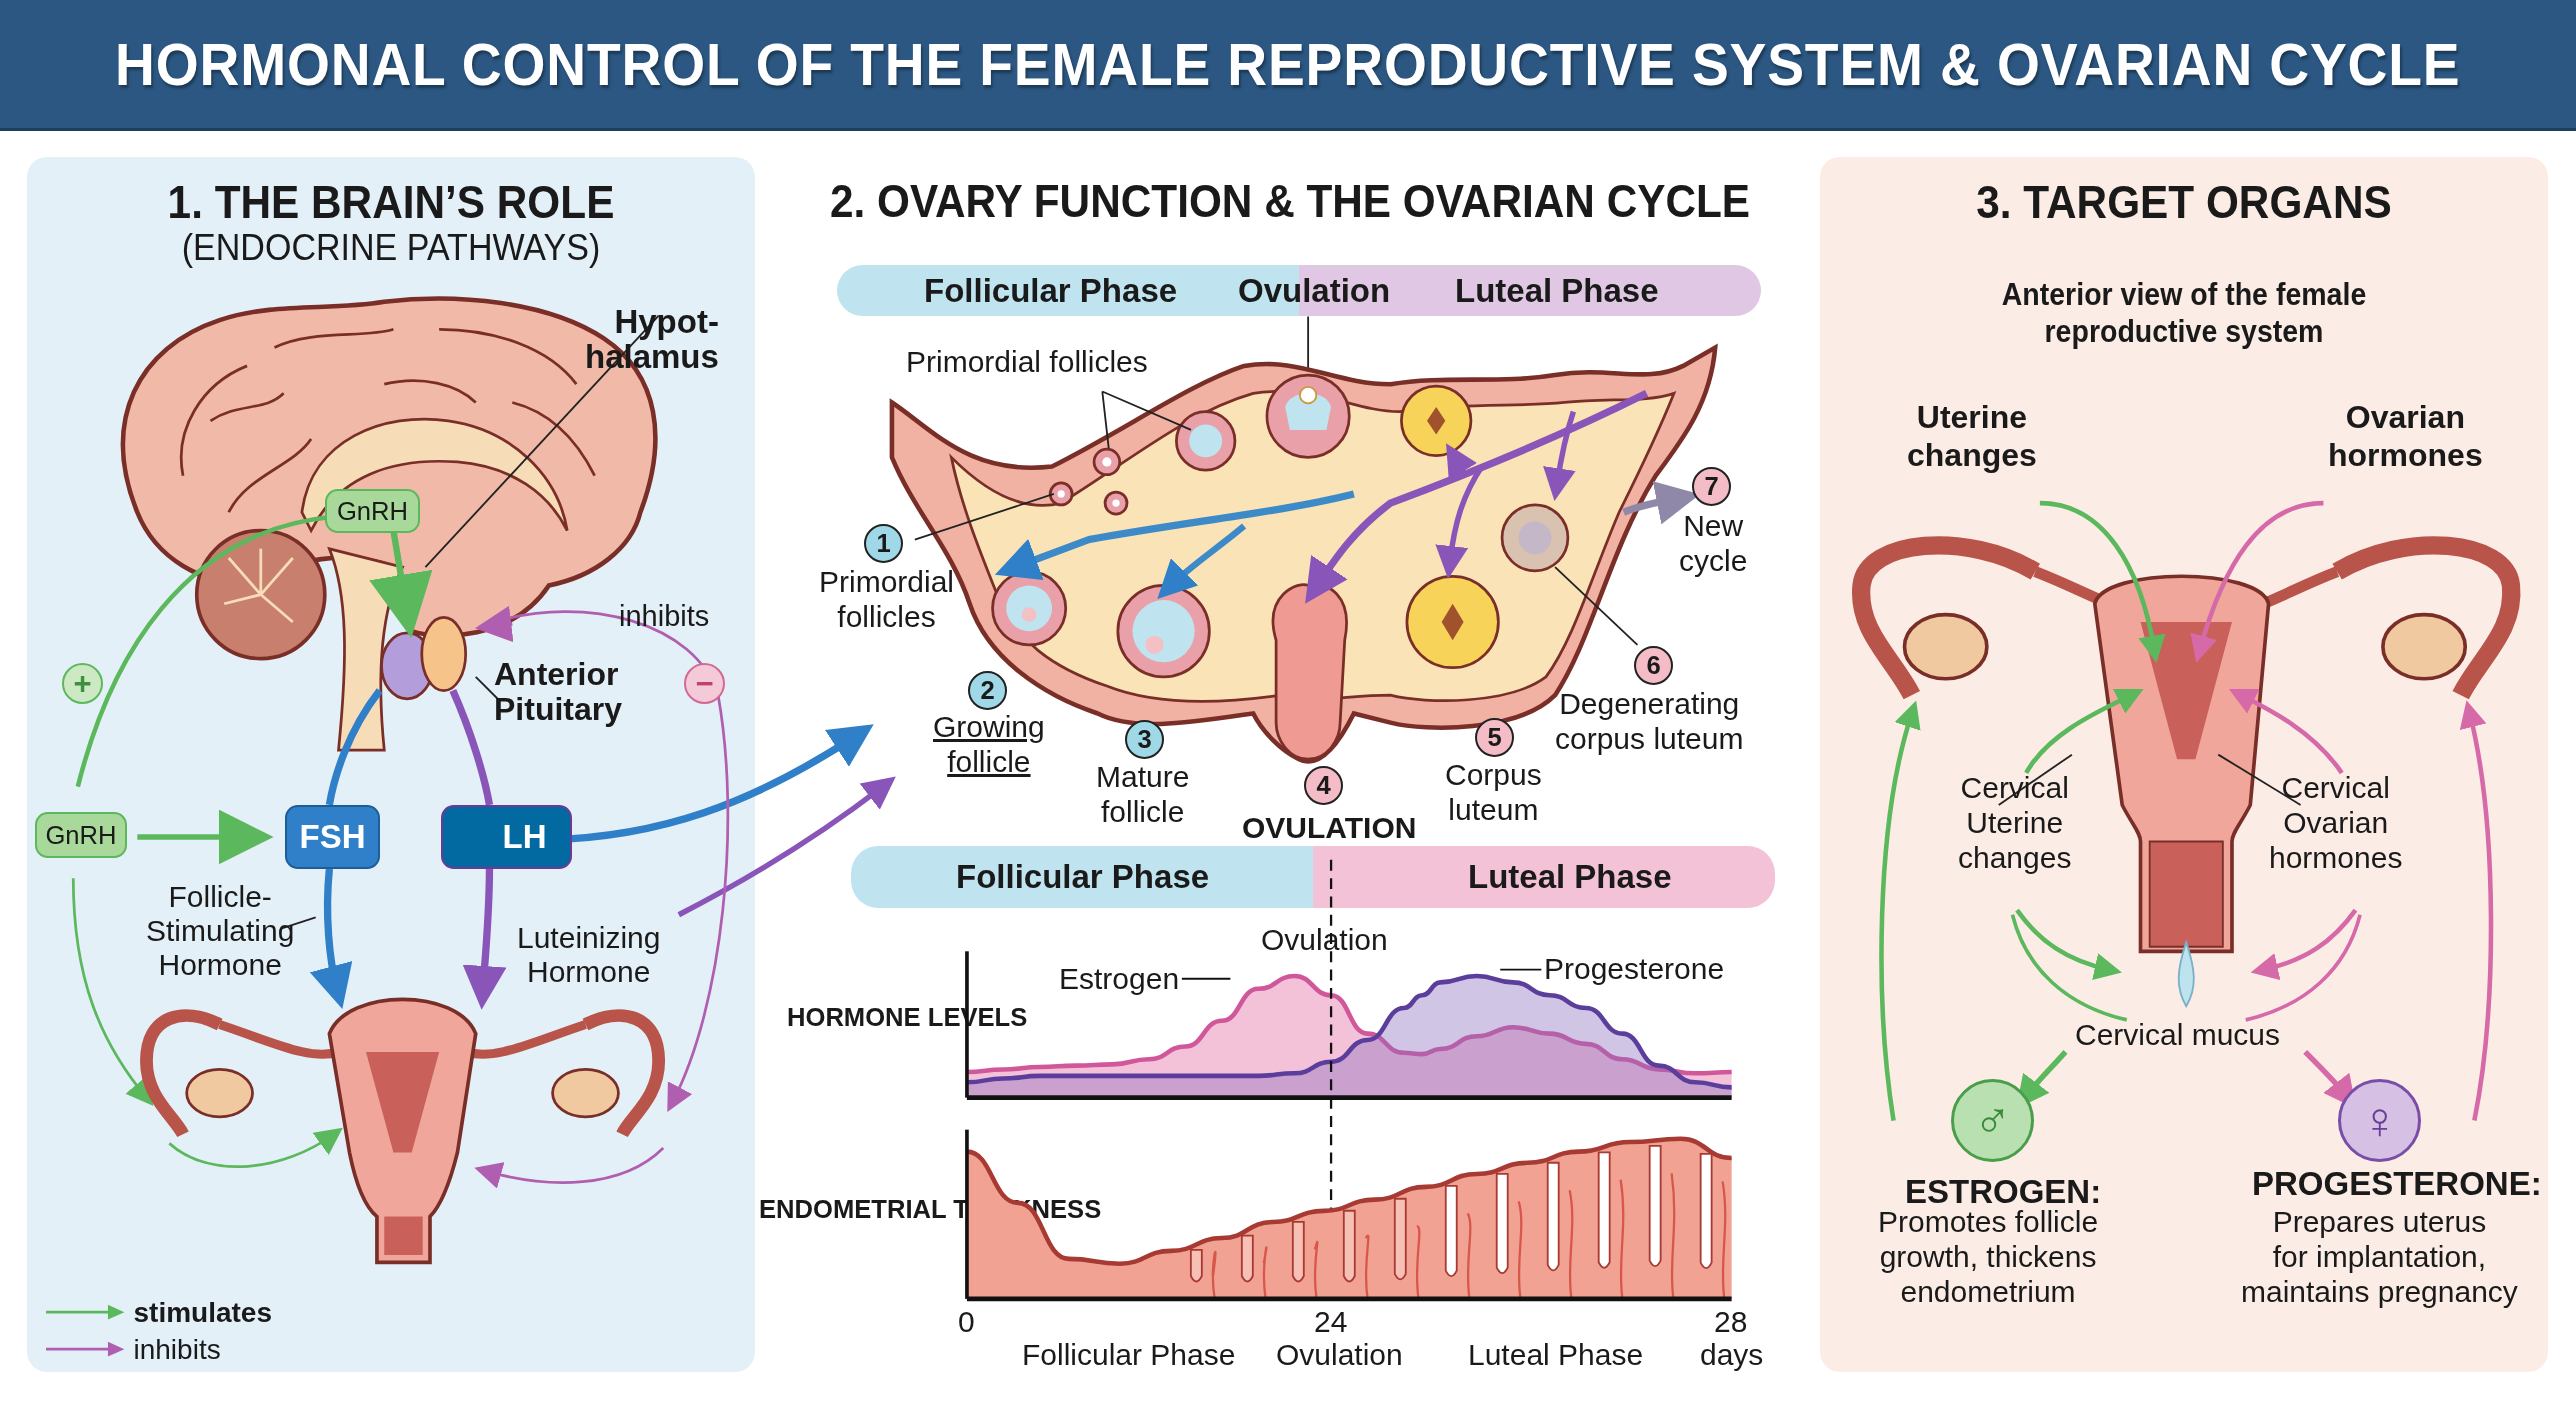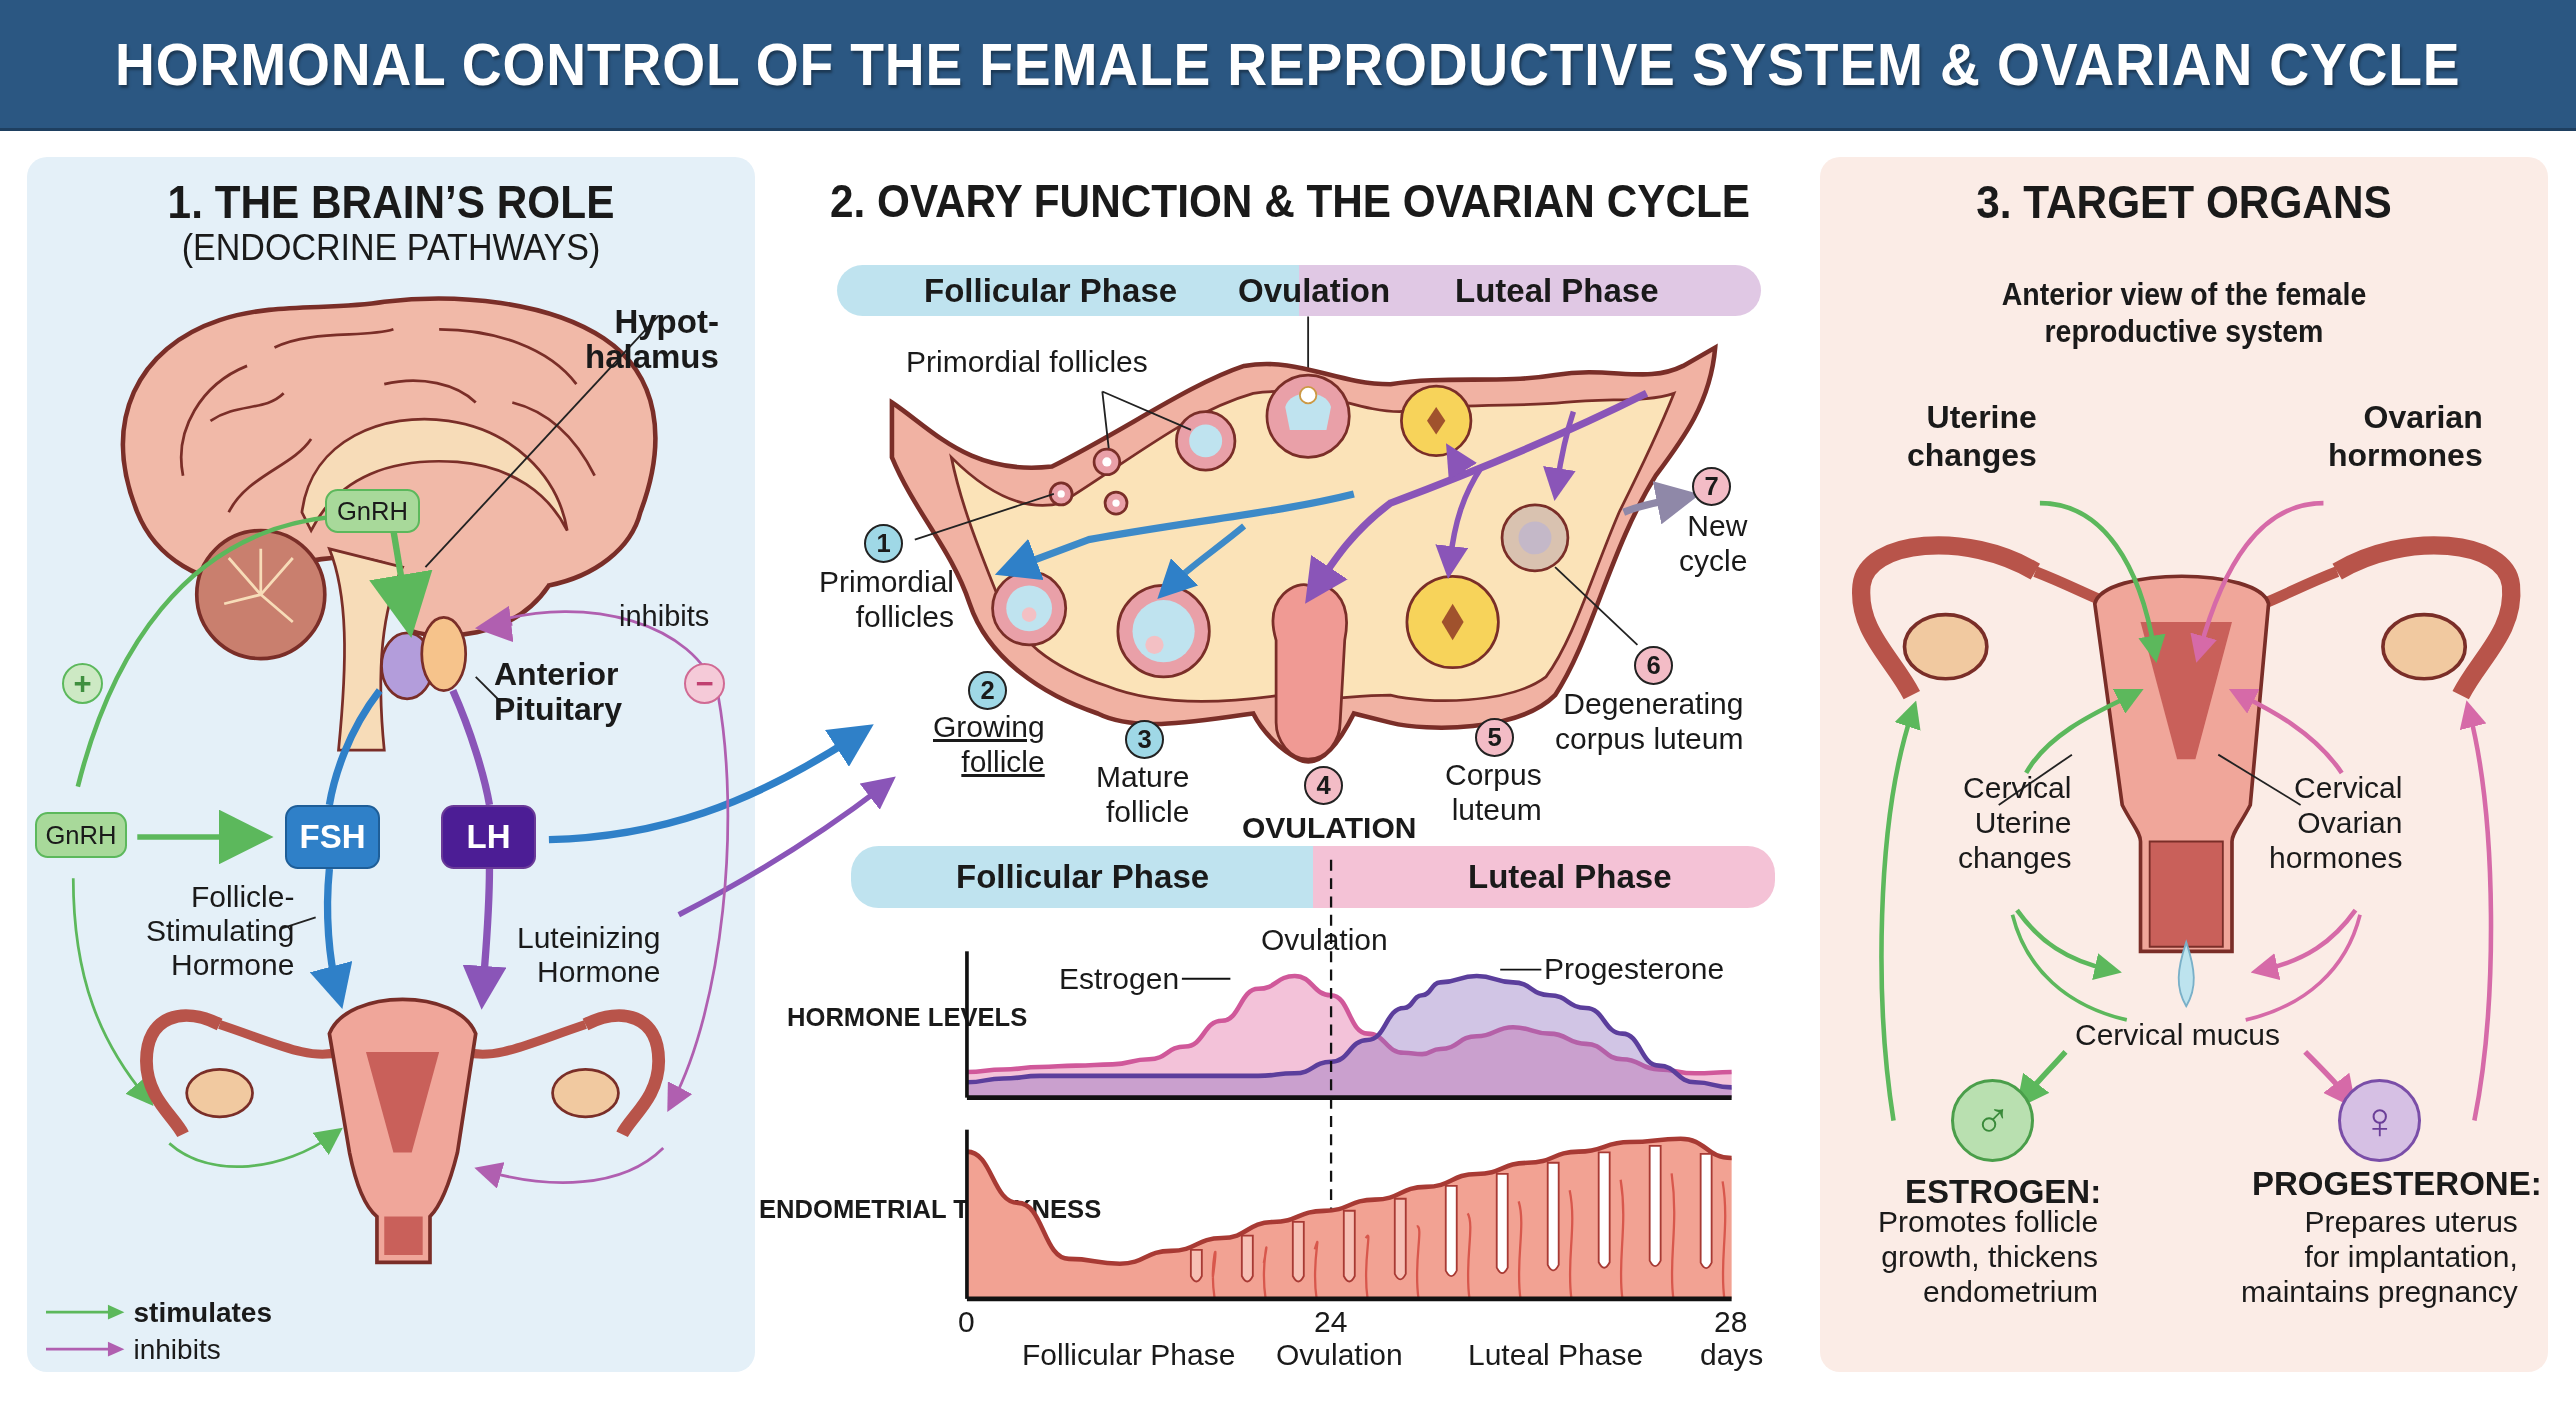--- a/index.html
+++ b/index.html
@@ -26,21 +26,21 @@
   .panel-target { left: 1820px; top: 157px; width: 728px; height: 1215px; background: #fbece6; text-decoration: underline; }
   .panel-title {
     position: absolute; left: 0; right: 0; text-align: center;
     font-weight: bold; font-size: 46px; color: #1a1a1a; transform: scaleX(0.92);
   }
   .panel-sub {
     position: absolute; left: 0; right: 0; text-align: center;
     font-size: 37px; color: #1a1a1a; transform: scaleX(0.92);
   }
   svg.layer { position: absolute; left: 0; top: 0; }
-  .lbl { position: absolute; font-size: 30px; line-height: 35px; text-align: right; color: #1a1a1a; white-space: nowrap; }
+  .lbl { position: absolute; font-size: 30px; line-height: 35px; text-align: center; color: #1a1a1a; white-space: nowrap; }
   .lbl.b { font-weight: bold; }
   .lbl.l { text-align: left; }
   .lbl.r { text-align: right; }
   .pill {
     position: absolute; border-radius: 12.8px; font-weight: bold;
     display: flex; align-items: center; justify-content: center;
   }
   .phasebar {
     position: absolute; border-radius: 27.4px; overflow: hidden;
     display: flex; align-items: center; font-weight: bold; font-size: 33px;
@@ -140,21 +140,21 @@
 <div class="lbl b r" style="left: 585px; top: 304px; font-size: 33px; white-space: pre;">Hypot-
 halamus</div>
 <div class="pill" style="left:325px; top:489px; width:91px; height:40px; background:#a8d99a; border:2.7px solid #5cb85c; font-size:25.6px; font-weight:normal;">GnRH</div>
 <div class="lbl b l" style="left: 494px; top: 657px; font-size: 32px; white-space: pre;">Anterior
 Pituitary</div>
 <div class="lbl l" style="left: 619px; top: 599px; font-size: 29px; white-space: pre;">inhibits</div>
 <div class="sign" style="left:62px; top:663px; background:#cde9c4; border:2.7px solid #5cb85c; color:#3f8f3f;">+</div>
 <div class="sign" style="left:684px; top:663px; background:#f5cad8; border:2.7px solid #d06a94; color:#c04070;">−</div>
 <div class="pill" style="left:35px; top:812px; width:88px; height:42px; background:#a8d99a; border:2.7px solid #5cb85c; font-size:25.6px; font-weight:normal;">GnRH</div>
 <div class="pill" style="left:285px; top:805px; width:91px; height:60px; background:#2f80c8; border:2.7px solid #1e5e98; font-size:33px; color:#fff;">FSH</div>
-<div class="pill" style="left:441px; top:805px; width:91px; height:60px; background:#4c1d95; border:2.7px solid #6a3a98; font-size:33px; color:#fff;">LH</div>
+<div class="pill" style="left:441px; top:805px; width:91px; height:60px; background:#0369a1; border:2.7px solid #6a3a98; font-size:33px; color:#fff;padding-left:36px;">LH</div>
 <div class="lbl" style="left:110px; top:880px; font-size:30px; white-space:pre; line-height:34px;margin-left:36px;">Follicle-
 Stimulating
 Hormone</div>
 <div class="lbl" style="left:517px; top:906px; font-size:30px; white-space:pre; line-height:34px;margin-top:15px;">Luteinizing
 Hormone</div>
 
 <div style="position:absolute; left:46px; top:1294px;">
   <div style="display:flex; align-items:center; height:37px;">
     <svg width="82" height="18.3" viewBox="0 0 90 20">
         <line x1="0" y1="10" x2="72" y2="10" stroke="#5cb85c" stroke-width="3"></line>

